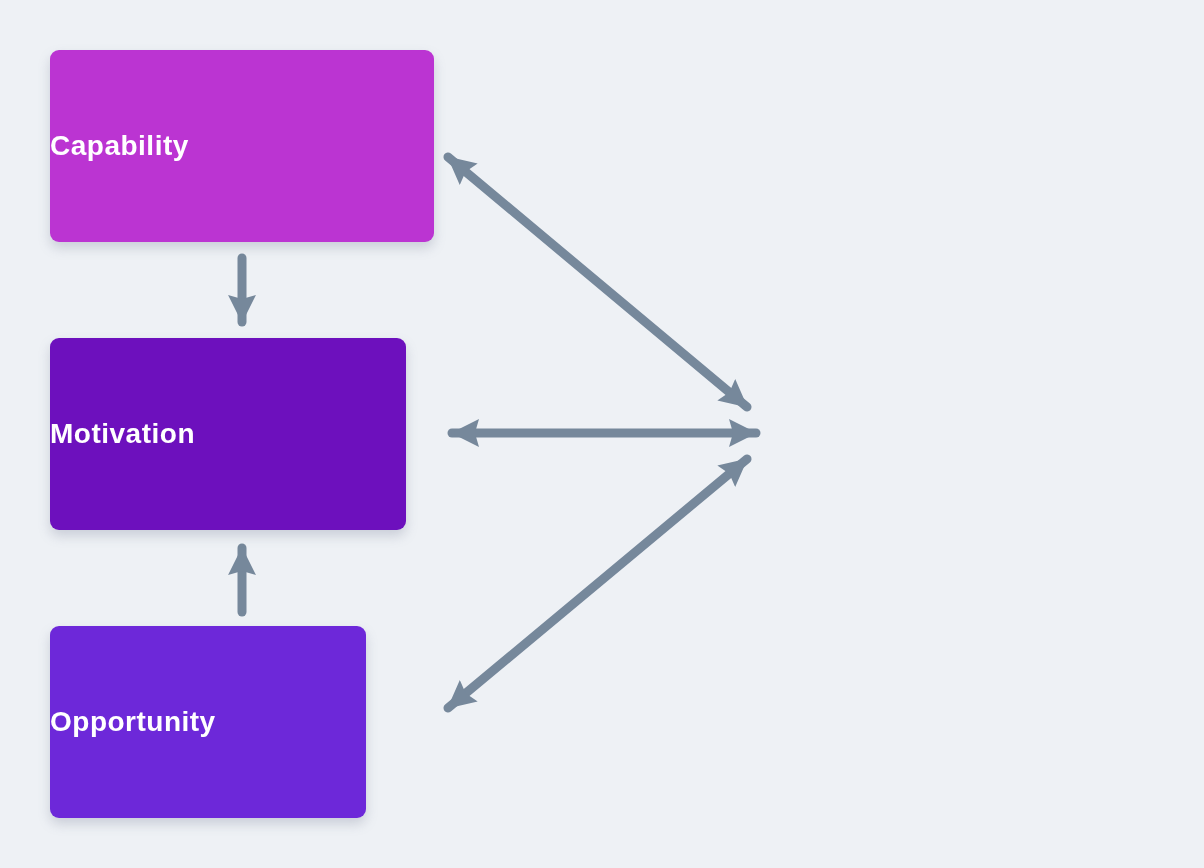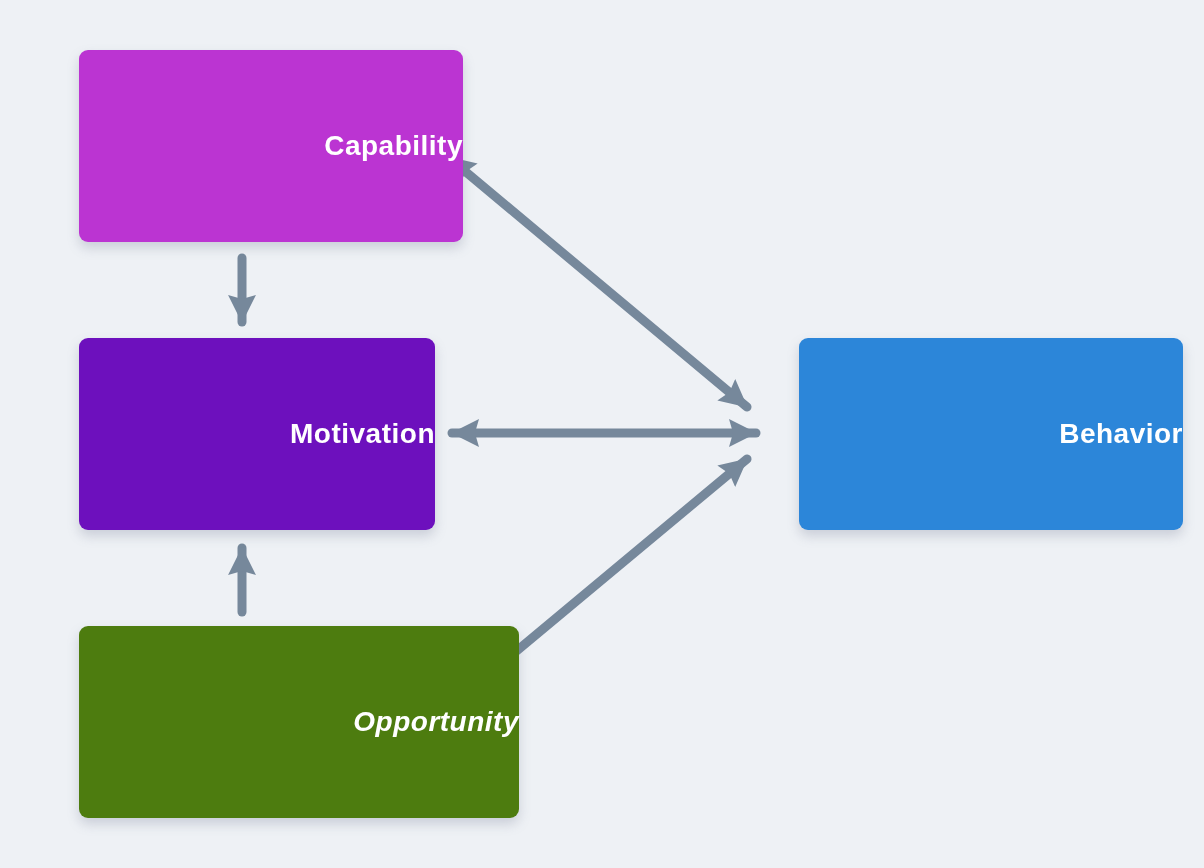--- a/index.html
+++ b/index.html
@@ -19,23 +19,22 @@
     top: 0;
     width: 1204px;
     height: 868px;
     pointer-events: none;
   }
   .node {
     position: absolute;
     border-radius: 9px;
     display: flex;
     align-items: center;
-    justify-content: flex-end;
+    justify-content: flex-start;
     box-shadow: 0 6px 12px rgba(110, 120, 145, 0.28);
-    margin-left: 29px;
   }
   .node-label {
     color: #ffffff;
     font-size: 28px;
     font-weight: bold;
     letter-spacing: 0.5px;
     text-align: center;
     user-select: none;
   }
 </style>
@@ -58,21 +57,18 @@
     </svg>
 
   <div class="node" style="left: 50px; top: 50px; width: 384px; height: 192px; background: rgb(187, 52, 210);">
     <span class="node-label">Capability</span>
   </div>
 
   <div class="node" style="left: 50px; top: 338px; width: 356px; height: 192px; background: rgb(109, 16, 189);">
     <span class="node-label">Motivation</span>
   </div>
 
-  <div class="node" style="left: 50px; top: 626px; width: 440px; height: 192px; background: #4d7c0f; font-style: italic;">
+  <div class="node" style="left: 50px; top: 626px; width: 316px; height: 192px; background: #6d28d9;">
     <span class="node-label">Opportunity</span>
   </div>
 
-  <div class="node" style="left: 770px; top: 338px; width: 384px; height: 192px; background: rgb(44, 134, 217);">
-    <span class="node-label">Behavior</span>
-  </div>
 
 </div>
 
 </body></html>

